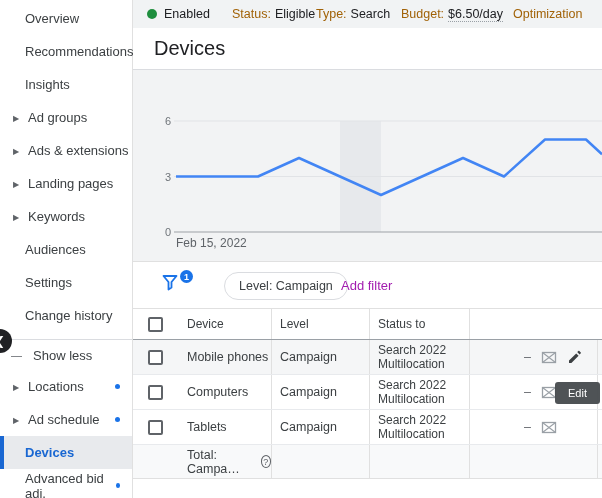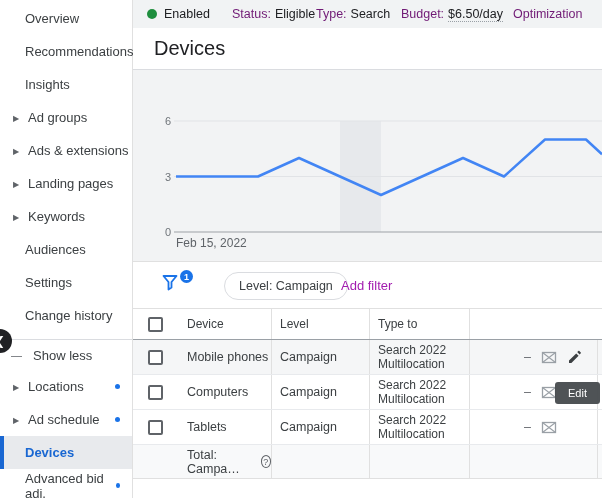--- a/index.html
+++ b/index.html
@@ -25,21 +25,21 @@
   .side-divider{height:1px;background:#dadce0;margin:7px 0 0 12px;}
   .collapse-btn{position:absolute;left:-12px;top:329px;width:24px;height:24px;border-radius:50%;
              background:#202124;color:#fff;display:flex;align-items:center;justify-content:center;
              font-size:12px;z-index:5;cursor:pointer;}
 
   
   .content{position:absolute;left:133px;top:0;width:469px;height:498px;background:#fff;}
 
   .topbar{position:relative;height:28px;background:#f1f3f4;font-size:12.5px;}
   .tb{position:absolute;top:0;height:28px;display:flex;align-items:center;gap:4px;white-space:nowrap;}
-  .tb .lbl{color:#701a75;}
+  .tb .lbl{color:#a16207;}
   .tb .val{color:#202124;}
   .status-dot{width:10px;height:10px;border-radius:50%;background:#1e8e3e;margin-right:3px;}
   .dotted-underline{border-bottom:1px dotted #9aa0a6;}
 
   .page-header{height:42px;background:#fff;border-bottom:1px solid #dadce0;
                display:flex;align-items:center;padding-left:21px;}
   .page-title{font-size:20px;color:#202124;font-weight:400;}
 
   .chart-section{height:192px;background:#f2f3f4;border-bottom:1px solid #e0e0e0;}
 
@@ -206,21 +206,21 @@
         <div class="c c1">
             <span class="cbx"></span>
           </div>
         <div class="c c2">
             <span>Device</span>
           </div>
         <div class="c c3">
             <span>Level</span>
           </div>
         <div class="c c4">
-            <span>Type to</span>
+            <span>Status to</span>
           </div>
         <div class="c c6"></div>
       </div>
 
       <div class="trow tr-data hovered">
         <div class="c c1">
             <span class="cbx"></span>
           </div>
         <div class="c c2">
             <span>Mobile phones</span>

